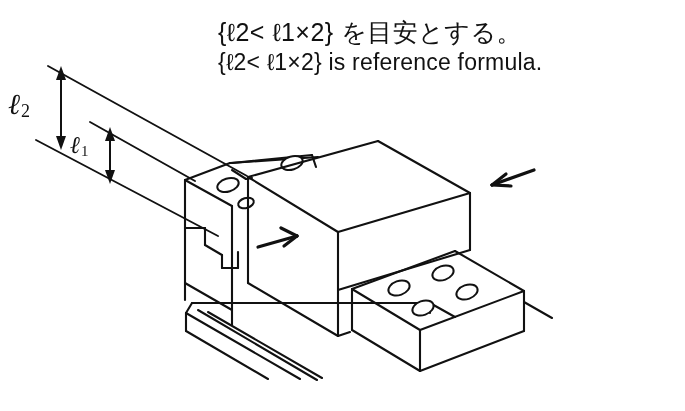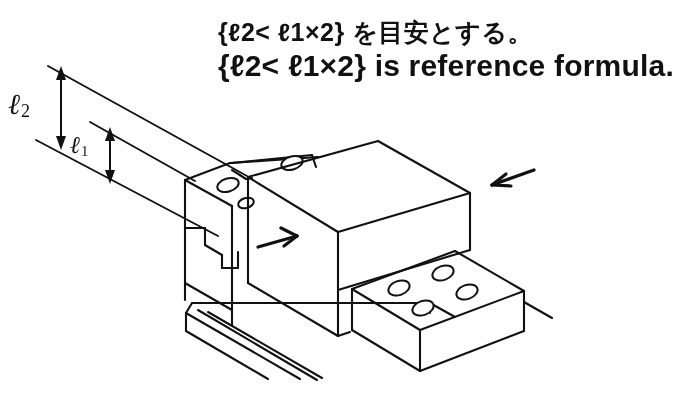--- a/index.html
+++ b/index.html
@@ -22,34 +22,33 @@
     width: 685px;
     height: 411px;
   }
   
   .note-block {
     position: absolute;
     left: 218px;
     top: 20px;
     width: 460px;
     line-height: 1.0;
-    font-weight: bold;
   }
   .note-line {
     white-space: nowrap;
     color: #111111;
     display: block;
   }
   .note-line-1 {
     font-size: 25px;
     letter-spacing: 0.5px;
     margin-bottom: 6px;
   }
   .note-line-2 {
-    font-size: 30px;
+    font-size: 23px;
     letter-spacing: 0.2px;
   }
   
   .dim-label {
     position: absolute;
     color: #111111;
     font-family: "Liberation Serif", "DejaVu Serif", serif;
     font-style: italic;
     white-space: nowrap;
   }

